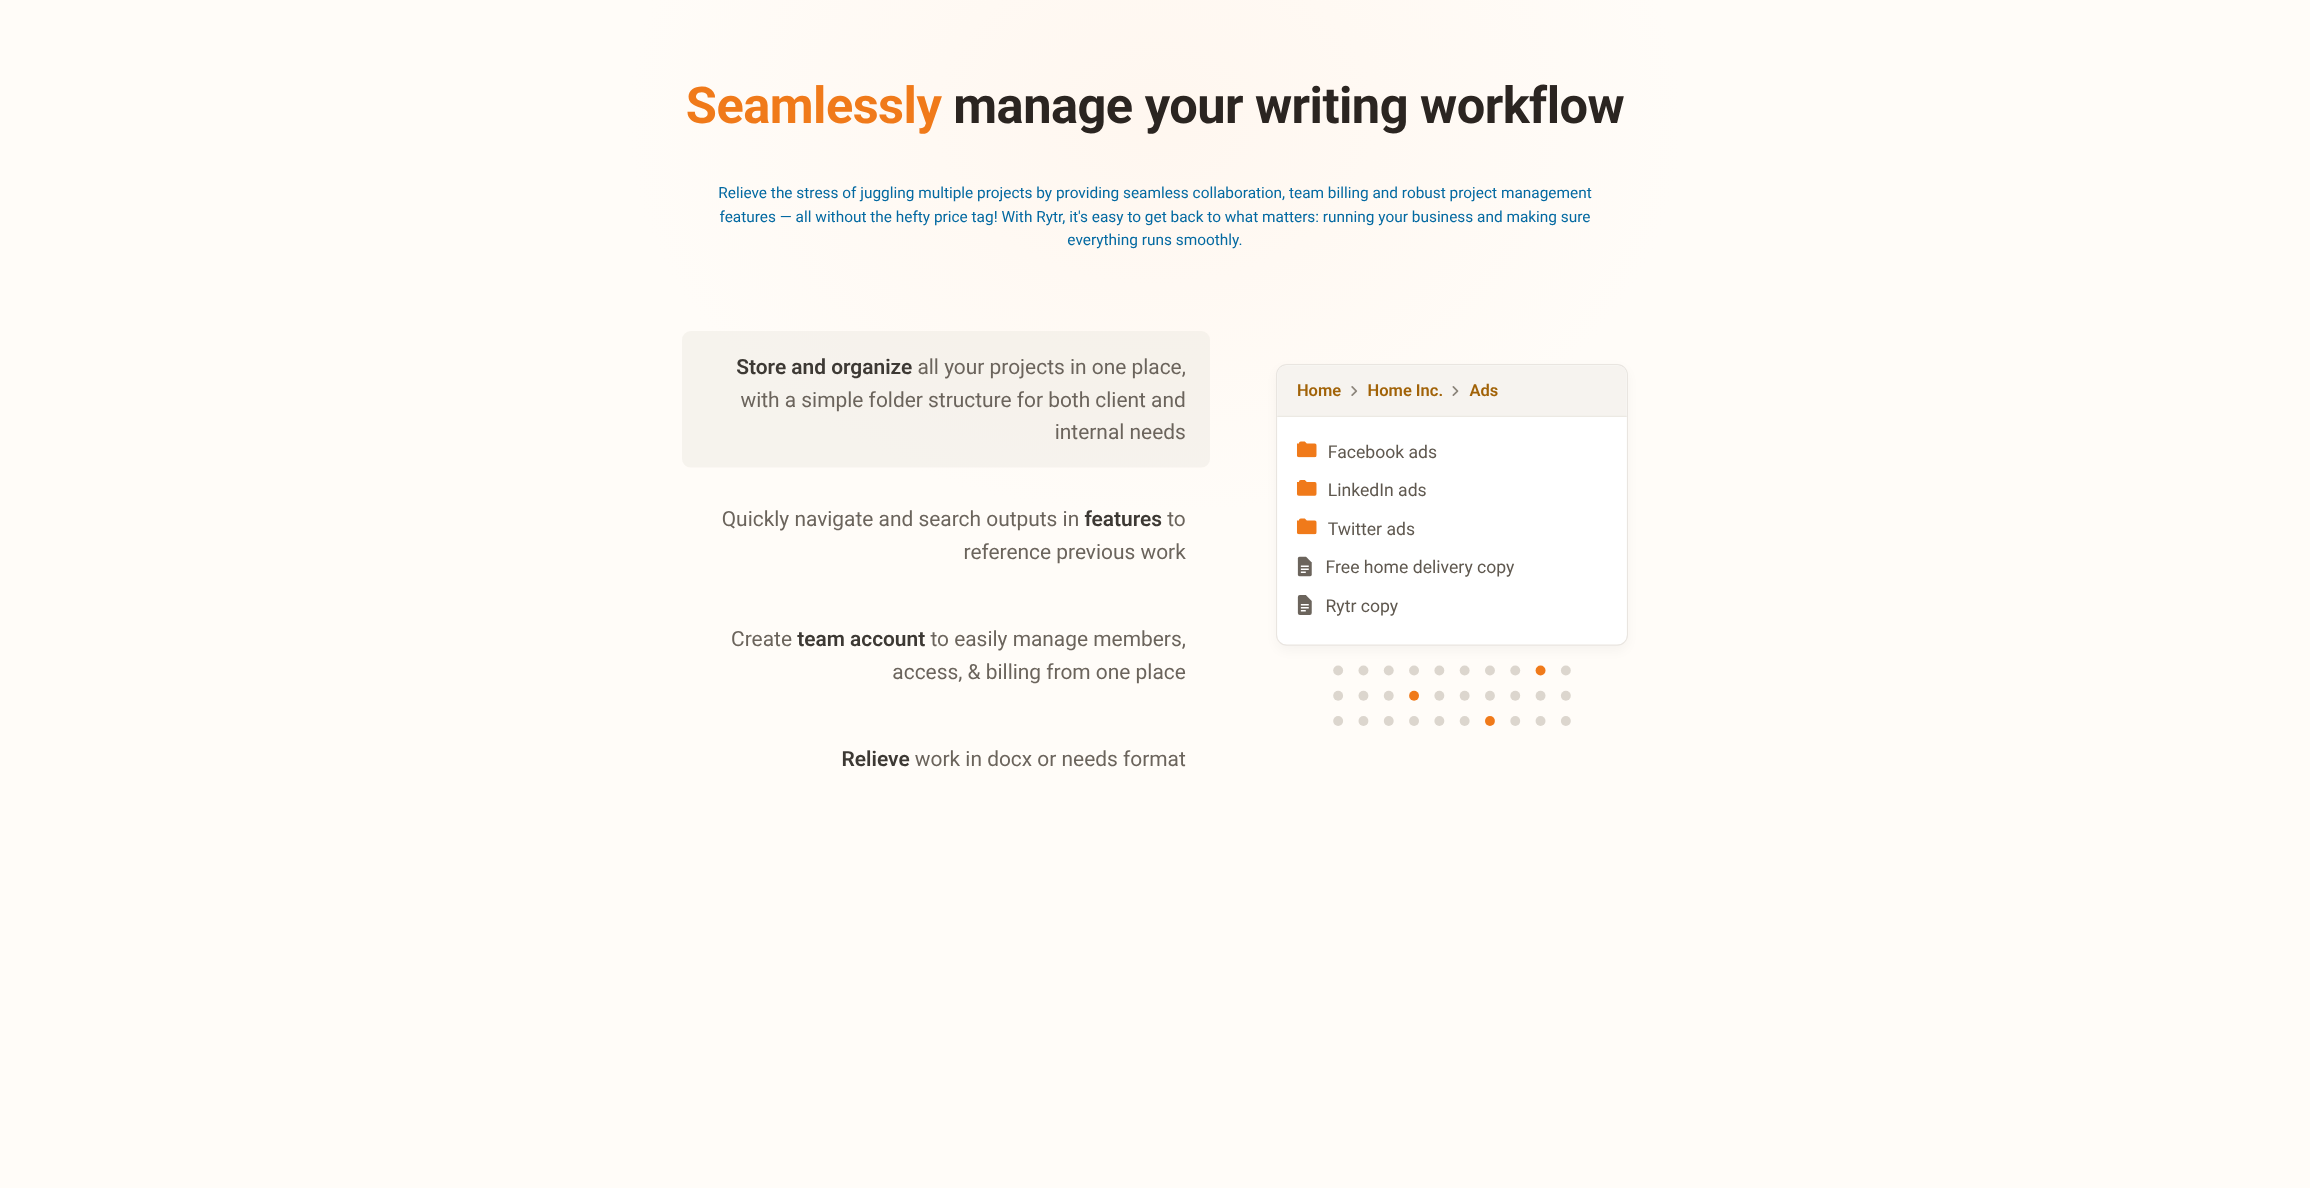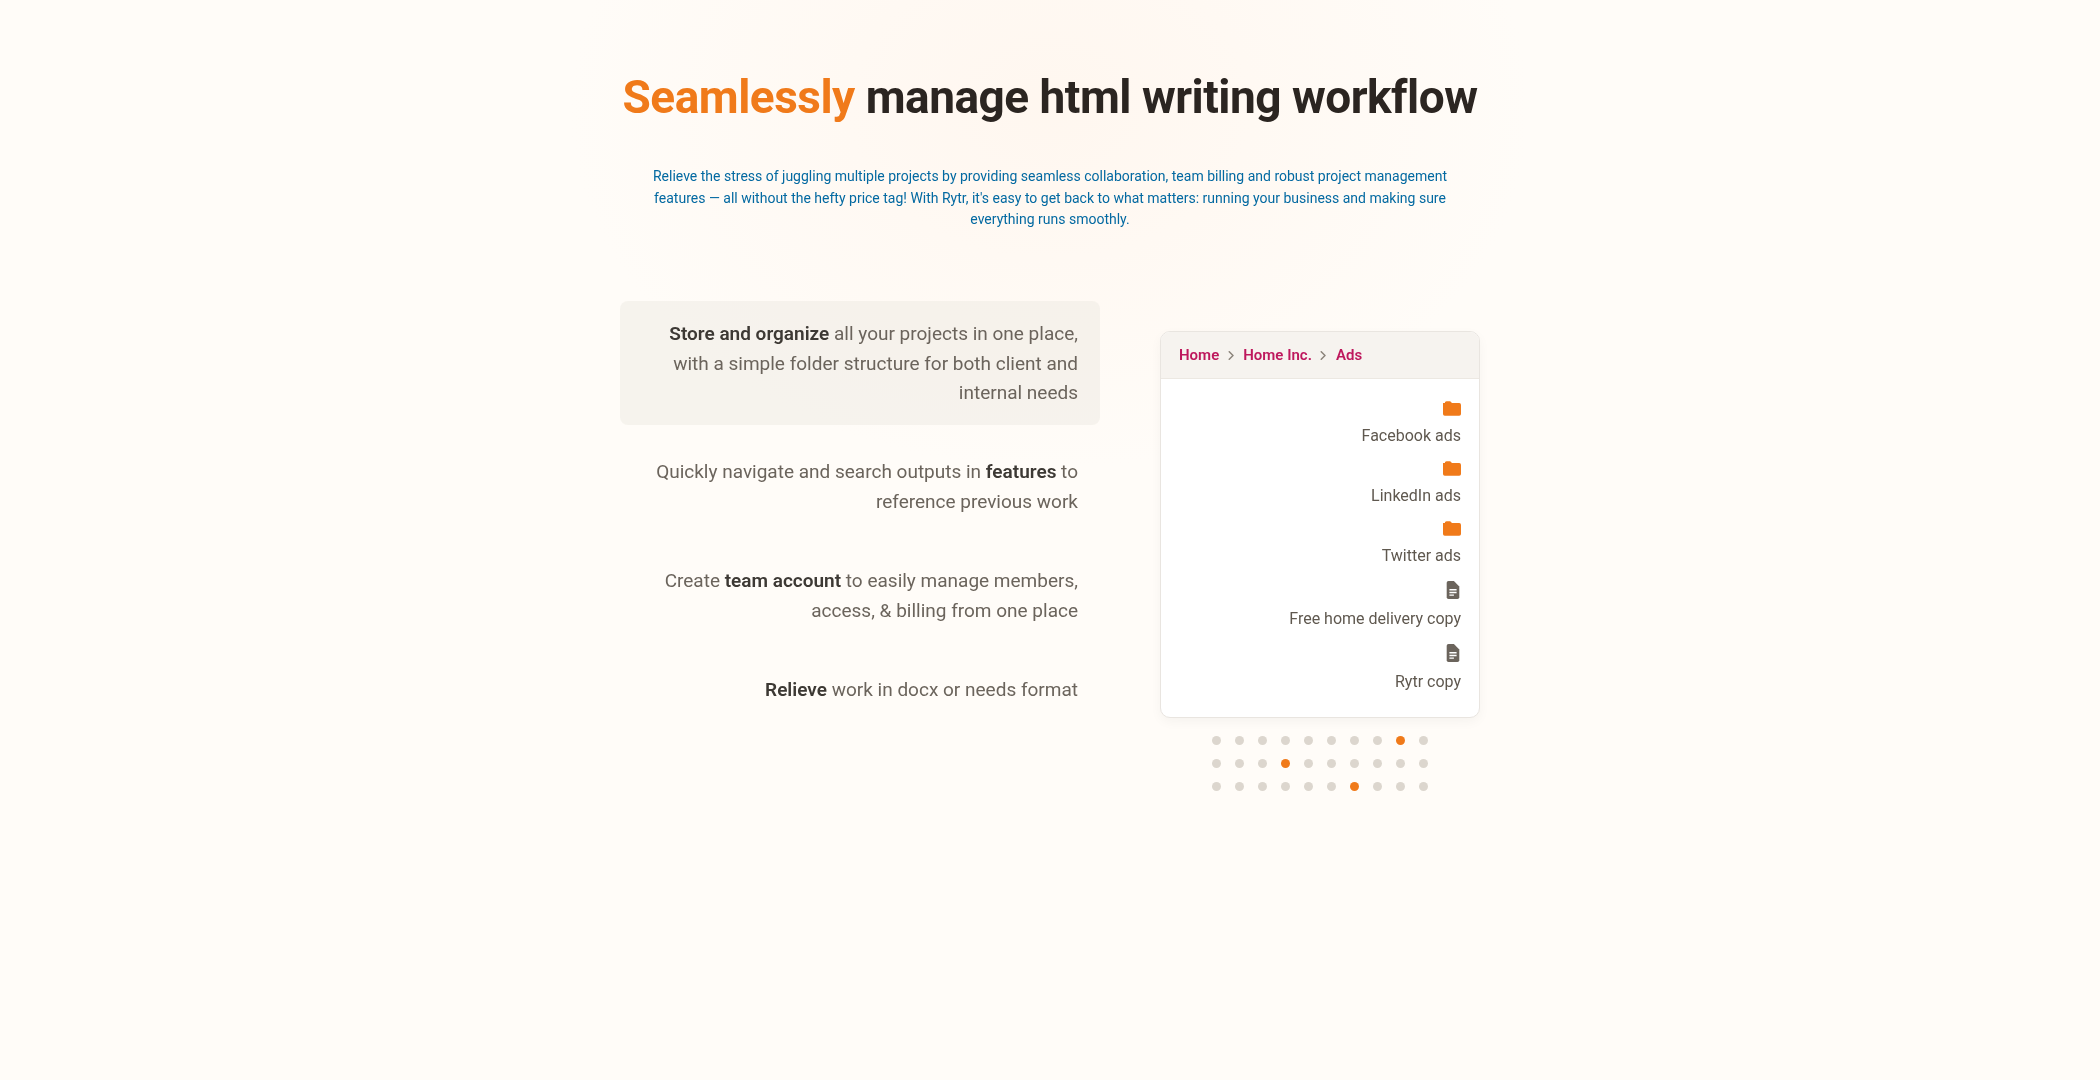--- a/index.html
+++ b/index.html
@@ -62,38 +62,37 @@
       overflow: hidden;
     }
     .breadcrumb {
       display: flex;
       align-items: center;
       gap: 6px;
       padding: 14px 18px;
       background: #f6f3ef;
       border-bottom: 1px solid #ece8e2;
       font-size: 15px;
-      color: #be185d;
+      color: #a16207;
       font-weight: 600;
     }
     .breadcrumb .chev {
       width: 12px; height: 12px;
       display: inline-flex; align-items: center; justify-content: center;
       color: #8c857b;
     }
     .breadcrumb .chev svg { width: 9px; height: 9px; }
     .file-list { padding: 14px 18px 18px; }
     .file-item {
       display: flex;
-      align-items: flex-end;
+      align-items: flex-start;
       gap: 10px;
       padding: 8px 0;
       font-size: 16px;
       color: #5f584f;
-      flex-direction: column;
     }
     .file-item .folder-icon {
       width: 18px; height: 15px;
       display: inline-flex;
     }
     .file-item .doc-icon {
       width: 16px; height: 18px;
       display: inline-flex;
     }
     .dots {
@@ -110,21 +109,21 @@
       background: #dcd6ce;
     }
     .dot.on { background: #f07a1a; }
   </style>
 </head>
 <body>
 
 <div class="container">
   <div class="hero">
     <h1>
-      <span class="accent">Seamlessly</span><span> manage html writing workflow</span>
+      <span class="accent">Seamlessly</span><span> manage your writing workflow</span>
     </h1>
     <p class="subtitle">Relieve the stress of juggling multiple projects by providing seamless collaboration, team billing and robust project management features — all without the hefty price tag! With Rytr, it's easy to get back to what matters: running your business and making sure everything runs smoothly.</p>
   </div>
 
   <div class="columns">
     <div class="features">
       <div class="feature active">
         <b>Store and organize</b><span> all your projects in one place, with a simple folder structure for both client and internal needs</span>
       </div>
       <div class="feature">

